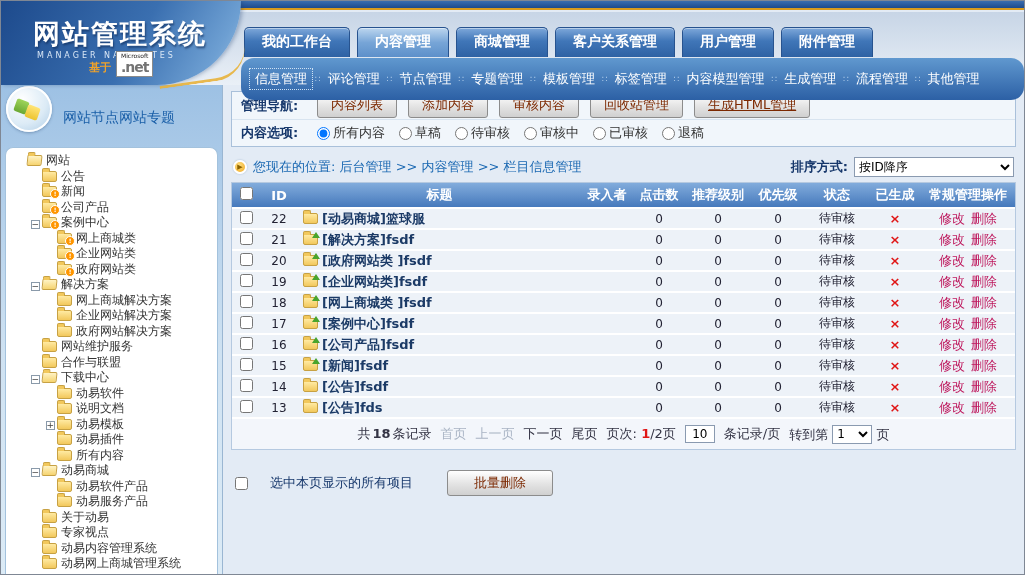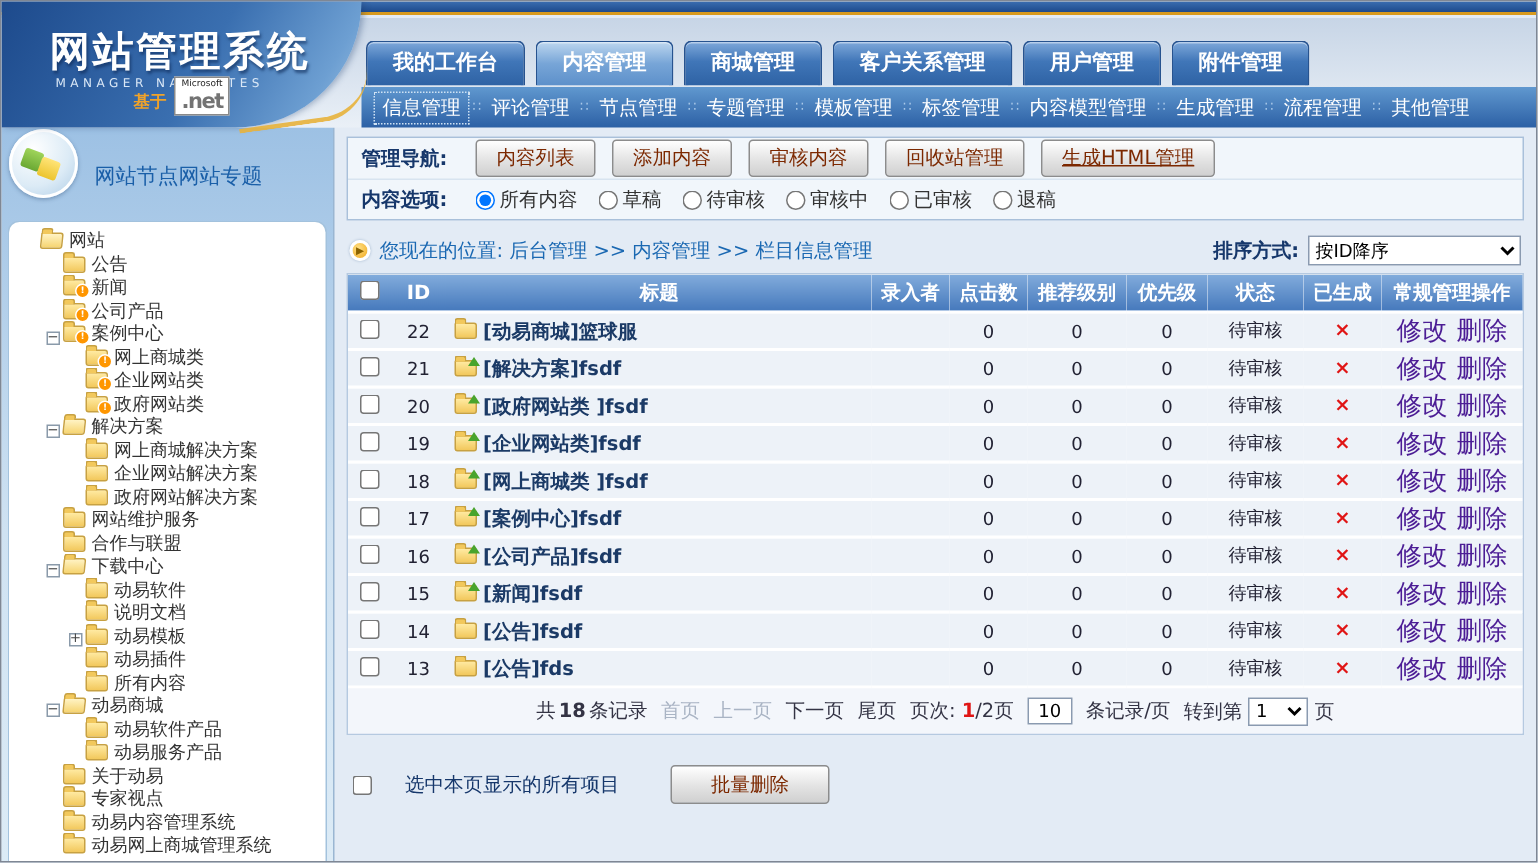--- a/index.html
+++ b/index.html
@@ -25,22 +25,22 @@
   .logo-based { position:absolute; left:88px; top:59px; font-size:11px; color:#f0a32a; font-weight:bold; }
   .net-badge { position:absolute; left:115px; top:50px; background:#fff; border:1px solid #8a8a8a;
     padding:0 4px 1px; line-height:1; text-align:left; }
   .net-badge .ms { display:block; font-size:6px; color:#222; padding-top:1px; }
   .net-badge .net { font-size:14px; font-weight:bold; color:#737373; letter-spacing:-1px; }
   .tabs { position:absolute; left:243px; top:26px; display:flex; gap:7px; z-index:2; }
   .tab { padding:5px 17px 6px; font-size:14px; font-weight:bold; color:#fff; cursor:pointer;
     background:linear-gradient(#7ea8da,#4076b8 45%,#2e62a4); border:1px solid #27538f; border-bottom:none;
     border-radius:5px 5px 0 0; box-shadow:inset 0 1px 0 rgba(255,255,255,.45); white-space:nowrap; }
   .tab.active { background:linear-gradient(#bcd6ef,#77a5d7 50%,#5d90ca); }
-  .submenu { position:absolute; left:240px; right:0; top:57px; height:27px; z-index:2;
-    background:linear-gradient(#6098cf,#2c60a5); display:flex; align-items:center; padding-left:8px; }
+  .submenu { position:absolute; left:240px; right:0; top:57px; height:42px; z-index:2;
+    background:linear-gradient(#6098cf,#2c60a5); display:flex; align-items:center; padding-left:8px;border-radius:13px; }
   .submenu-item { font-size:13px; color:#fff; padding:1px 5px; cursor:pointer; white-space:nowrap; }
   .submenu-item.sel { border:1px dotted #cfe2f4; }
   .submenu-sep { color:#a9c8e8; font-size:9px; padding:0 2px; }
   
   .sidebar { position:absolute; top:84px; left:0; width:222px; bottom:0;
     background:linear-gradient(#9dc1e4,#cfe2f2 55%,#dcebf6); border-right:1px solid #9ab6d2; }
   .side-orb { position:absolute; left:5px; top:1px; width:46px; height:46px; border-radius:50%;
     background:radial-gradient(circle at 35% 30%,#ffffff,#dcebf6 55%,#a9c9e4);
     box-shadow:0 1px 3px rgba(40,70,110,.4), inset 0 0 0 2px #fff; z-index:2; }
   .cube { position:absolute; width:13px; height:13px; transform:rotate(20deg); border-radius:2px; }
@@ -79,32 +79,32 @@
   .tb-options { display:flex; align-items:center; gap:14px; }
   .radio-opt { display:flex; align-items:center; gap:3px; font-size:13px; color:#333; cursor:pointer; }
   .crumb-row { display:flex; align-items:center; margin:10px 2px 5px; }
   .crumb-icon { width:14px; height:14px; border-radius:50%; flex:none; margin-right:6px;
     background:radial-gradient(circle at 40% 35%,#ffe085,#f0a81e); border:2px solid #fff;
     box-shadow:0 0 2px #9fb4cc; color:#8a6200; font-size:7px; line-height:11px; text-align:center; }
   .crumb-text { font-size:13px; color:#1a68b2; }
   .sort { margin-left:auto; display:flex; align-items:center; gap:6px; }
   .sort-label { font-size:13px; font-weight:bold; color:#16376b; }
   select { font-size:12px; height:20px; border:1px solid #8a9ab0; background:#fff; font-family:inherit; }
-  .sort select { width:142px; }
+  .sort select { width:160px; }
   .table-box { border:1px solid #b5c9e0; background:#f3f6fb; }
   table { width:100%; border-collapse:collapse; table-layout:fixed; }
   thead th { background:linear-gradient(#82acdc,#4679bc); color:#fff; font-size:13px; font-weight:bold;
     height:25px; border-bottom:2px solid #fff; white-space:nowrap; overflow:hidden; }
   tbody td { background:#edf2f8; border-bottom:2px solid #fff; height:21px; font-size:12px; color:#223;
     text-align:center; overflow:hidden; white-space:nowrap; }
   td.c-title { text-align:left; }
   .title-wrap { display:flex; align-items:center; padding-left:4px; }
   .title-text { font-weight:bold; color:#1b3a66; font-size:13px; }
   .gen-x { color:#e01515; font-weight:bold; font-size:13px; cursor:pointer; }
-  .op { color:#4c1d95; cursor:pointer; margin:0 3px; font-size:17px; }
+  .op { color:#be185d; cursor:pointer; margin:0 3px; font-size:13px; }
   .pagination { display:flex; justify-content:center; align-items:center; gap:9px; height:30px;
     font-size:13px; color:#334; background:#f3f6fb; }
   .pagination b { margin:0 2px; }
   .pg-link { cursor:pointer; color:#334; }
   .pg-dis { color:#a9b4c4; cursor:default; }
   .pg-label { font-weight:normal; }
   .pg-red { color:#e01515; font-weight:bold; }
   .pagination input { width:30px; height:18px; font-size:12px; text-align:center;
     border:1px solid #8a9ab0; font-family:inherit; }
   .pagination select { width:40px; height:19px; }

